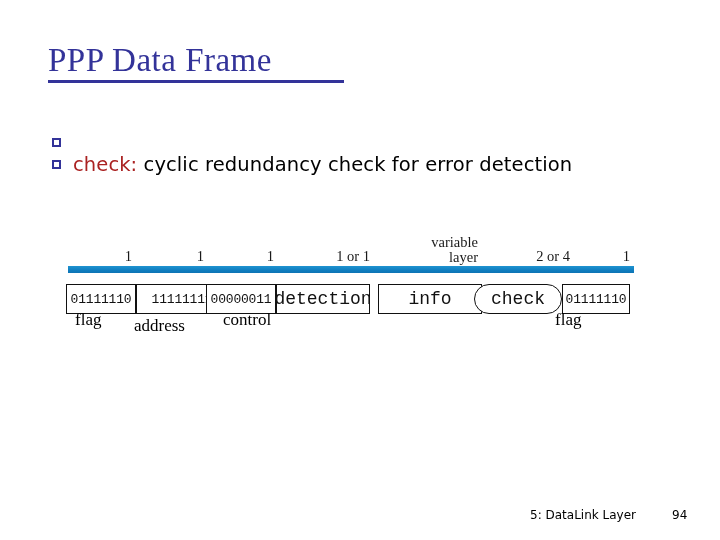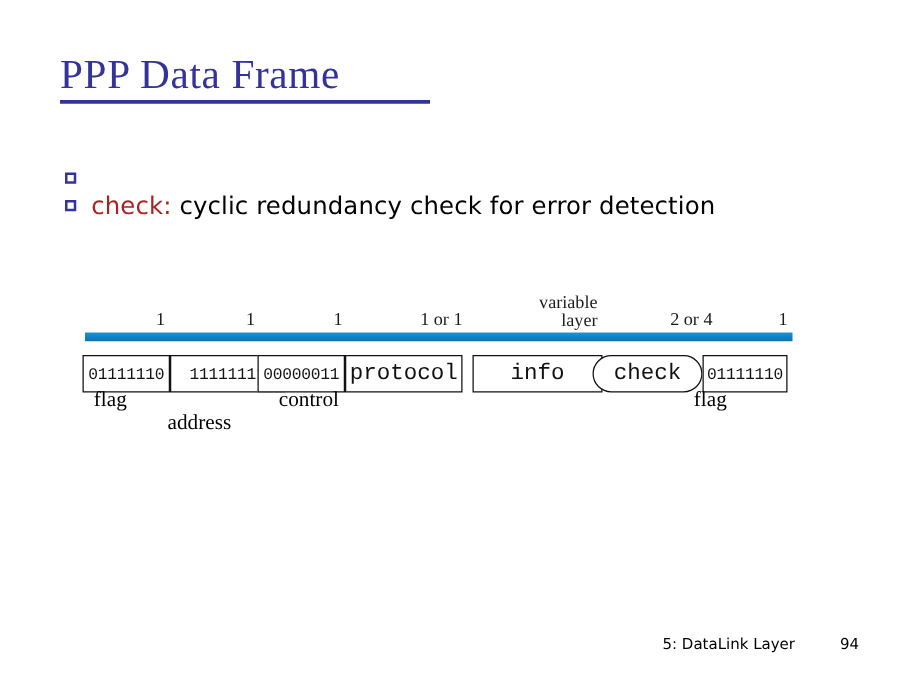--- a/index.html
+++ b/index.html
@@ -204,29 +204,29 @@
     <div class="size-label" style="left:414px; width:90px;">2 or 4</div>
     <div class="size-label" style="left:506px; width:58px;">1</div>
   </div>
 
   <div class="blue-bar"></div>
 
   <div class="frame-row">
     <div class="cell bits" style="left:0px;   width:70px;">01111110</div>
     <div class="cell bits" style="left:70px;  width:92px;">11111111</div>
     <div class="cell bits" style="left:140px; width:70px;">00000011</div>
-    <div class="cell word" style="left:210px; width:94px;">protocol</div>
+    <div class="cell word" style="left:210px; width:94px;">detection</div>
     <div class="cell word" style="left:312px; width:104px;">info</div>
     <div class="cell word" style="left:408px; width:88px;border-radius:15px;">check</div>
     <div class="cell bits" style="left:496px; width:68px;">01111110</div>
   </div>
 
   <div class="name-row">
     <div class="name-label" style="left:9px;   top:4px;">flag</div>
-    <div class="name-label" style="left:68px;  top:22px;">address</div>
+    <div class="name-label" style="left:68px;  top:10px;">address</div>
     <div class="name-label" style="left:138px; top:4px;margin-left:19px;">control</div>
     <div class="name-label" style="left:489px; top:4px;">flag</div>
   </div>
 
 </div>
 
 <div class="footer-text">5: DataLink Layer</div>
 <div class="footer-page">94</div>
 
 </body></html>

